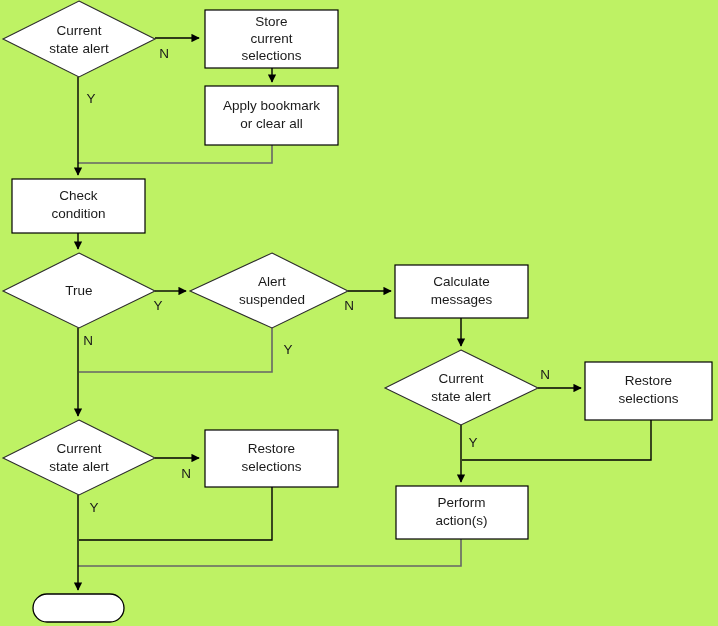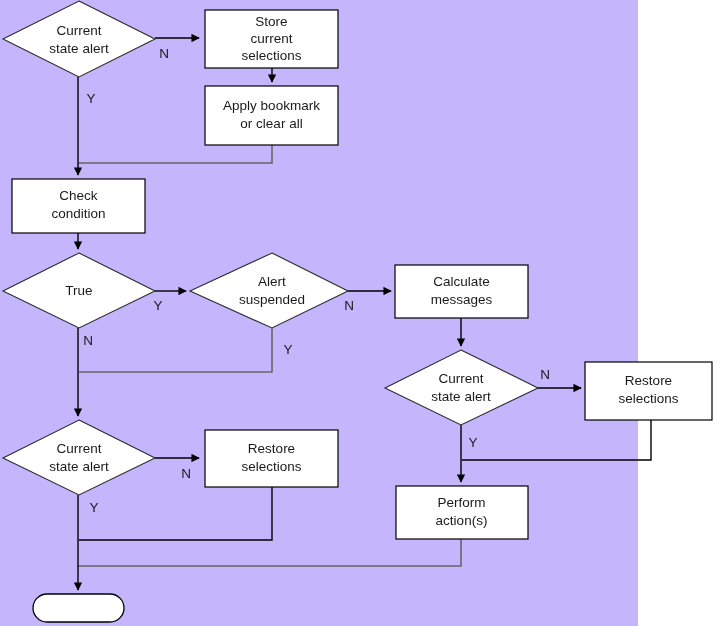--- a/index.html
+++ b/index.html
@@ -8,23 +8,23 @@
     background: #ffffff;
   }
   body {
     width: 718px;
     height: 626px;
     font-family: "Liberation Sans", sans-serif;
     overflow: hidden;
   }
   #flowchart-root {
     position: relative;
-    width: 638px;
+    width: 718px;
     height: 626px;
-    background: #c4b5fd;
+    background: #bef264;
   }
   svg#flow-svg {
     display: block;
     width: 718px;
     height: 626px;
   }
   .shape-outline {
     fill: #ffffff;
     stroke: #000000;
     stroke-width: 1.2;

